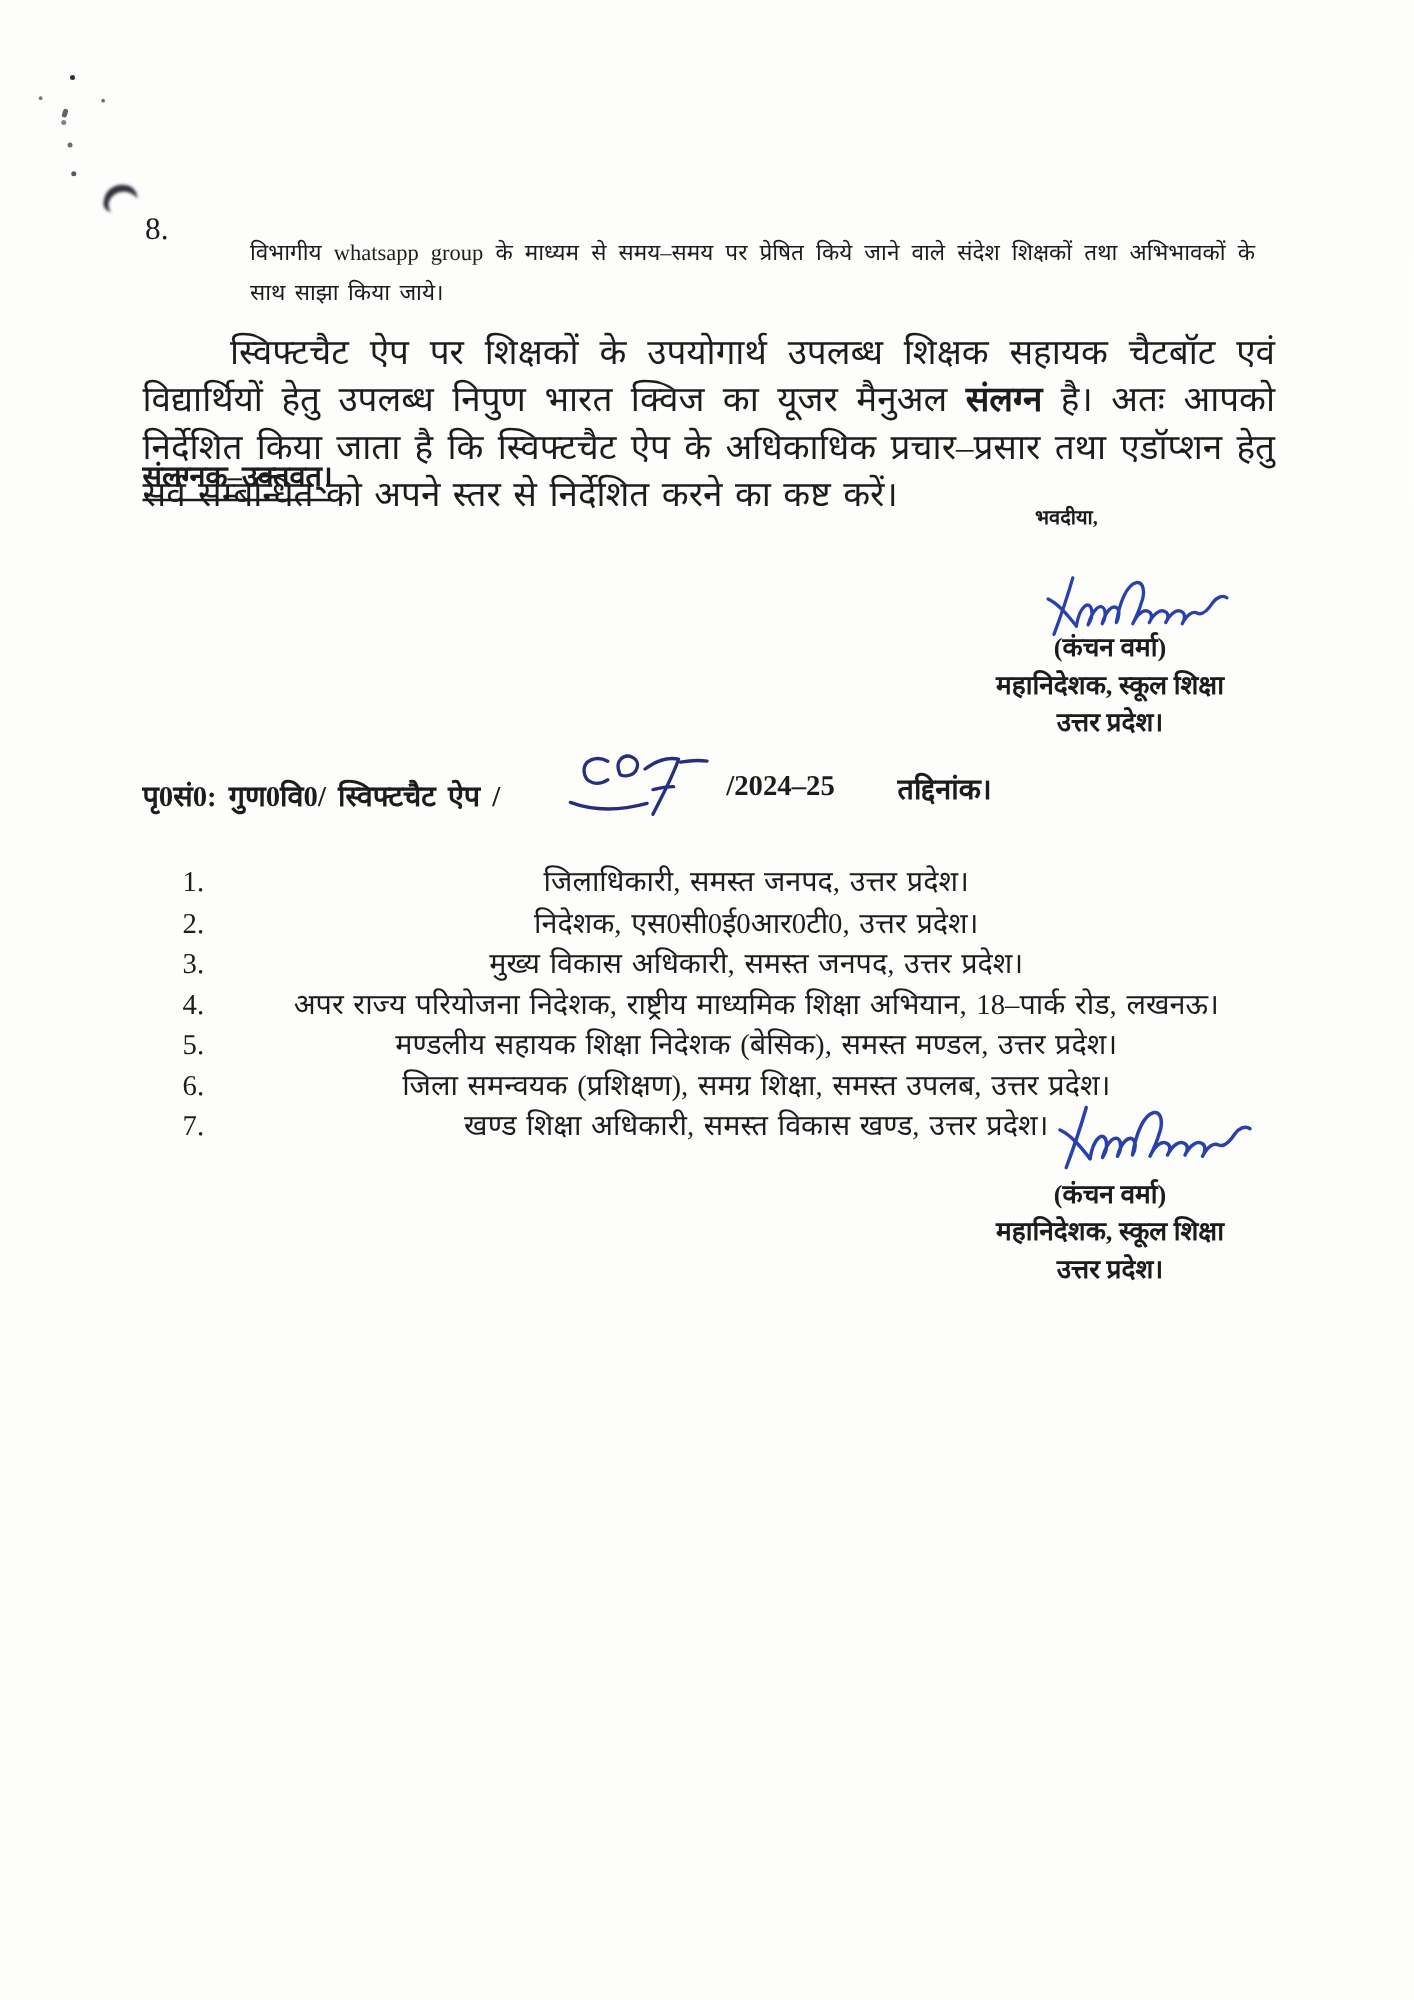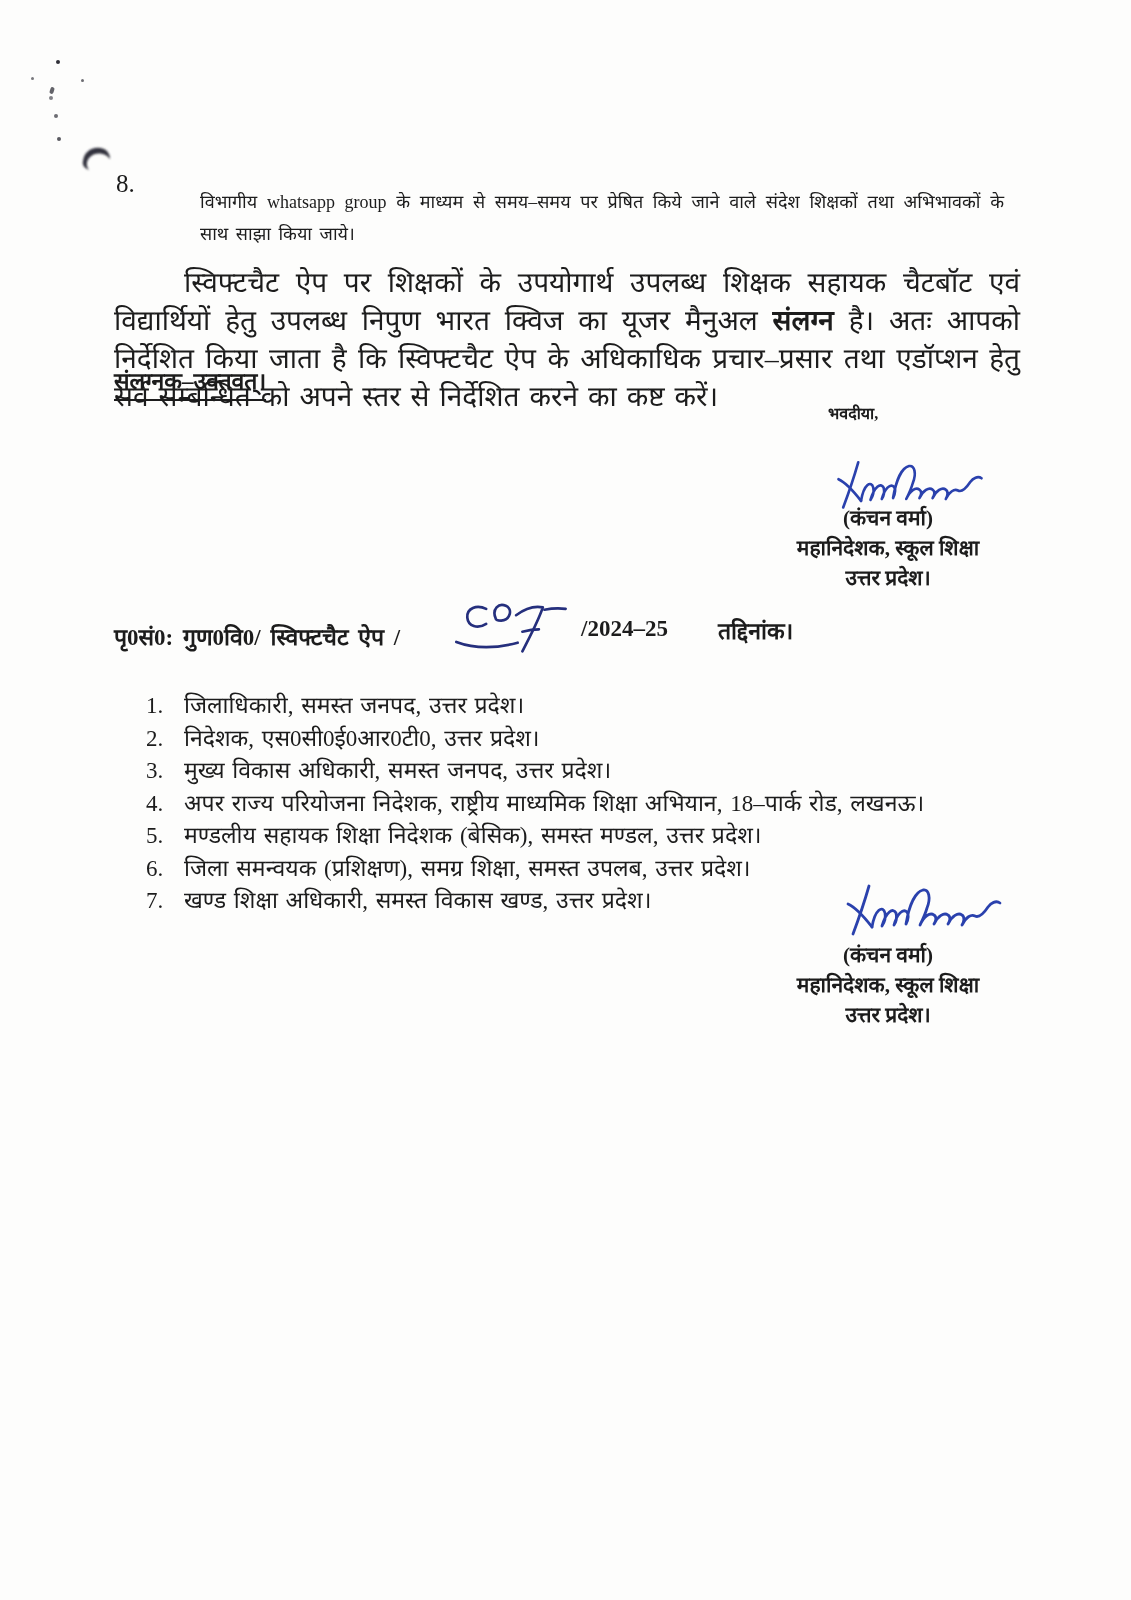--- a/index.html
+++ b/index.html
@@ -62,21 +62,21 @@
   .refline .datelabel{position:absolute;left:604px;top:6px;}
 
   .copyhead{
     position:absolute;left:114px;top:648px;margin:0;
     font-size:23px;font-weight:bold;word-spacing:3px;
     border-bottom:2px solid var(--ink);padding-bottom:3px;
   }
   .copylist{position:absolute;left:146px;top:690px;width:880px;margin:0;padding:0;list-style:none;}
   .copylist li{display:flex;font-size:23px;line-height:32.5px;word-spacing:2px;}
   .copylist .lnum{width:38px;flex:0 0 38px;}
-  .copylist .ltext{flex:1;}
+  .copylist .ltext{flex:1;text-align:center;}
 </style>
 </head>
 <body>
 
 <div class="page">
 
   <div class="speck s1"></div>
   <div class="speck s2"></div>
   <div class="speck s3"></div>
   <div class="speck s4"></div>

